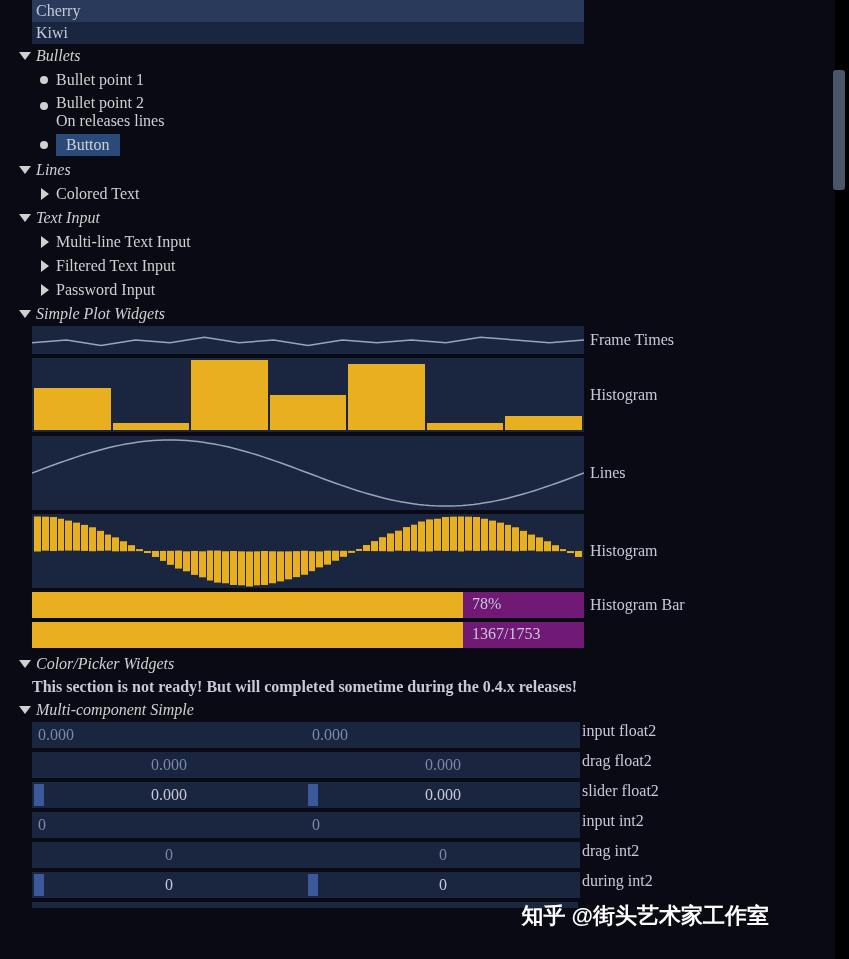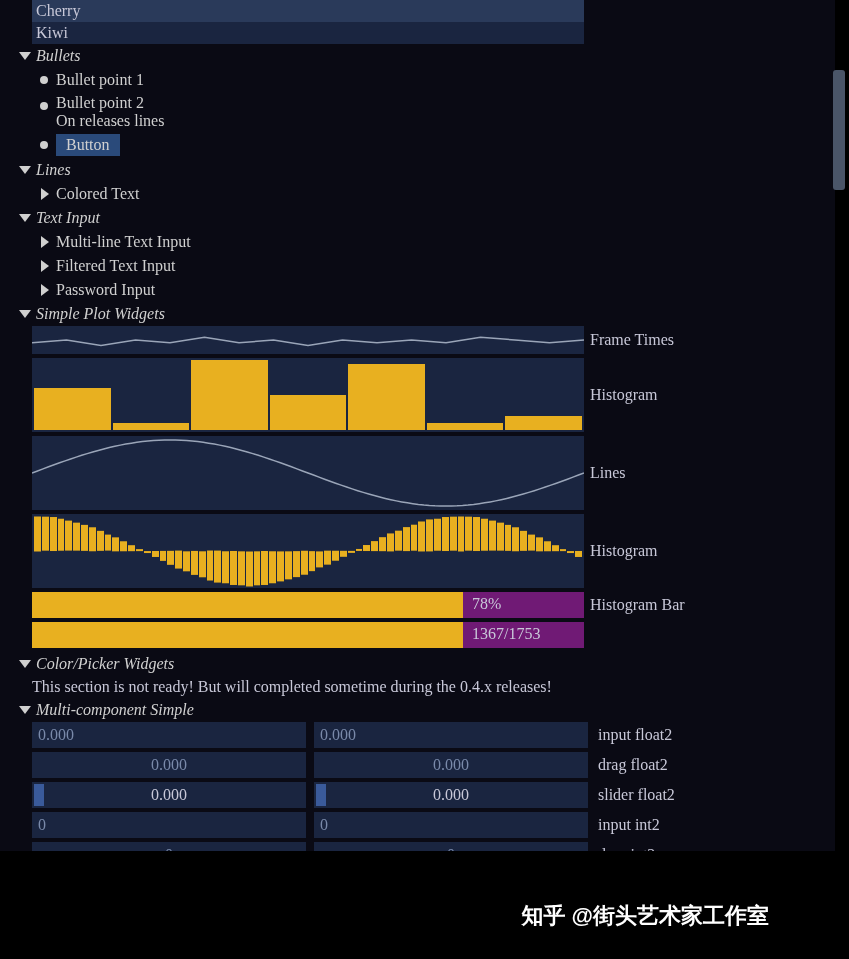--- a/index.html
+++ b/index.html
@@ -9,21 +9,21 @@
   font-family: Georgia, 'Times New Roman', serif;
   font-size: 16px;
   width: 849px;
   height: 959px;
   overflow: hidden;
   position: relative;
 }
 .panel {
   background: #0a0a14;
   width: 835px;
-  height: 851px;
+  height: 959px;
   padding: 0 4px;
   overflow-y: auto;
 }
 .scrollbar {
   position: absolute;
   right: 4px;
   top: 70px;
   width: 12px;
   height: 120px;
   background: #4a5568;
@@ -134,24 +134,23 @@
   height: 100%;
 }
 .progress-text {
   position: absolute;
   left: 440px;
   top: 3px;
   color: #c8c8d8;
 }
 .field-row {
   display: flex;
-  align-items: center;
   margin-left: 28px;
   margin-bottom: 4px;
-  gap: 8px;
+  gap: 0;
 }
 .field {
   background: #1a2540;
   height: 26px;
   display: flex;
   align-items: center;
   padding: 0 6px;
   color: #7a8aaa;
 }
 .field.center { justify-content: center; }
@@ -166,21 +165,21 @@
 }
 .slider-grab {
   position: absolute;
   left: 2px;
   top: 2px;
   bottom: 2px;
   width: 10px;
   background: #3a5a9a;
 }
 .field-label { color: #c8c8d8; margin-left: 2px; }
-.note { margin-left: 28px; padding: 2px 0; color: #c8c8d8; }
+.note { margin-left: 28px; padding: 2px 0; color: #c8c8d8; font-weight: bold; }
 .watermark {
   position: absolute;
   bottom: 28px;
   right: 80px;
   color: #fff;
   font-size: 22px;
   font-weight: bold;
   font-family: sans-serif;
   pointer-events: none;
 }

